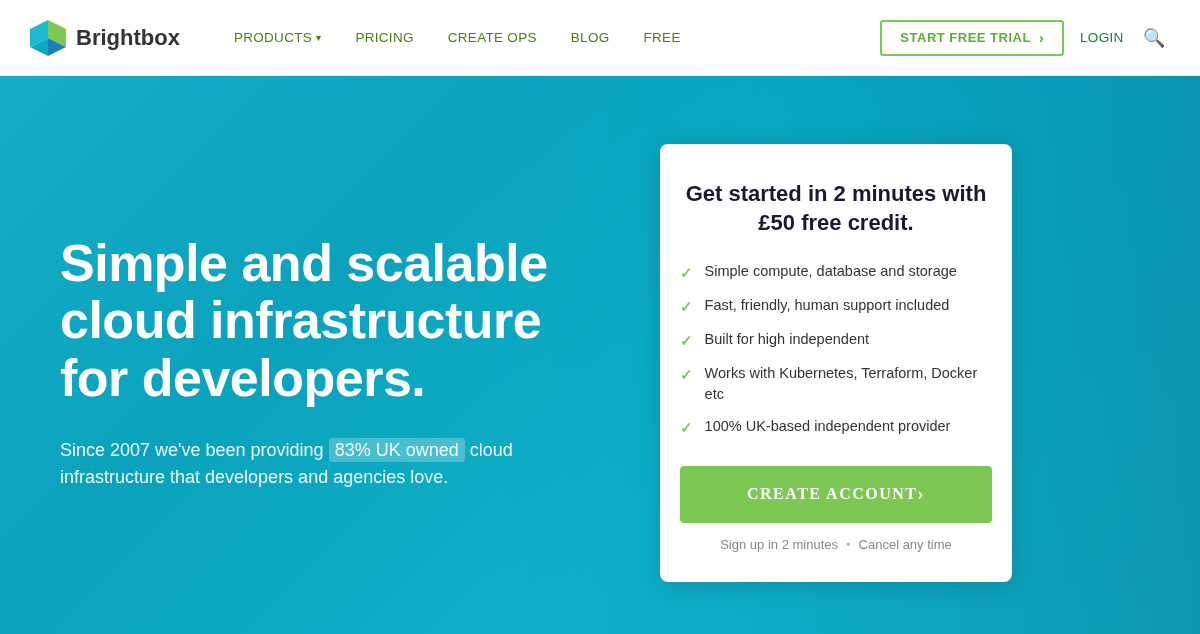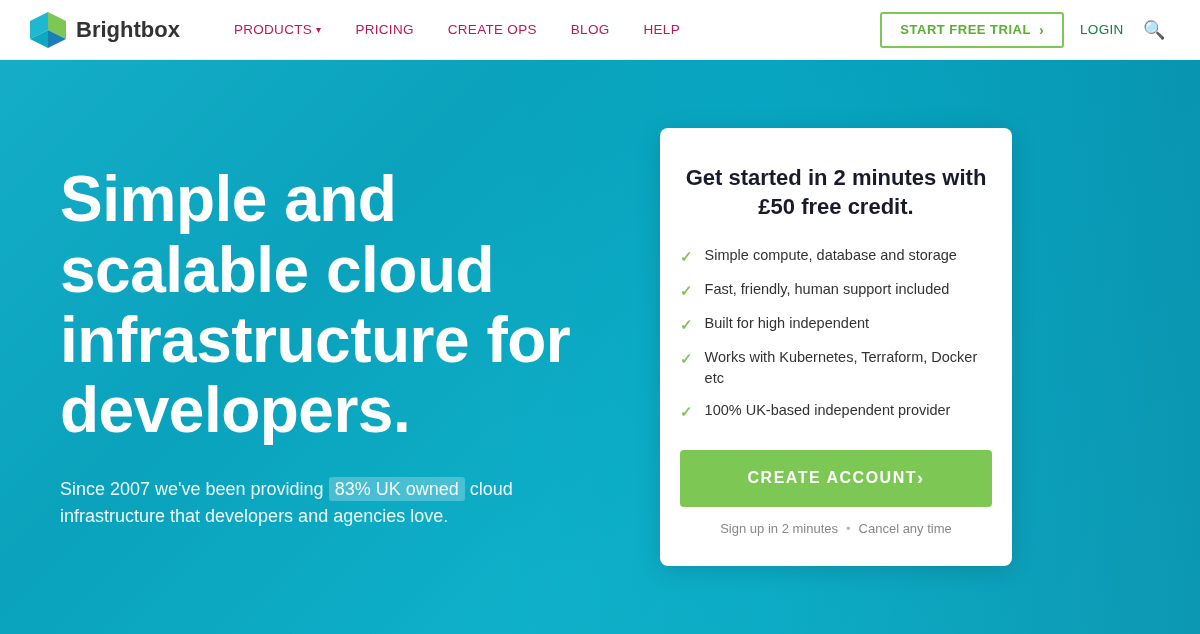--- a/index.html
+++ b/index.html
@@ -1,21 +1,21 @@
 <!DOCTYPE html>
 <html><head>
   <meta charset="utf-8">
   <style>
     * { margin: 0; padding: 0; box-sizing: border-box; }
     body { font-family: -apple-system, BlinkMacSystemFont, 'Segoe UI', Arial, sans-serif; width: 1200px; height: 634px; overflow: hidden; }
 
     
     .header {
       background: #fff;
-      height: 60px;
+      height: 76px;
       display: flex;
       align-items: center;
       padding: 0 30px;
       border-bottom: 1px solid #eee;
       position: relative;
       z-index: 10;
     }
     .logo-area {
       display: flex;
       align-items: center;
@@ -32,21 +32,21 @@
       color: #333;
     }
     .nav {
       display: flex;
       align-items: center;
       gap: 6px;
       flex: 1;
     }
     .nav-item {
       font-size: 13.5px;
-      color: #be185d;
+      color: #4d7c0f;
       text-decoration: none;
       padding: 8px 14px;
       cursor: pointer;
       letter-spacing: 0.3px;
     }
     .nav-item-products {
       display: flex;
       align-items: center;
       gap: 4px;
     }
@@ -121,21 +121,21 @@
       width: 100%;
       padding: 0 60px;
       gap: 40px;
     }
 
     .hero-left {
       flex: 1;
       max-width: 560px;
     }
     .hero-headline {
-      font-size: 64px;
+      font-size: 52px;
       font-weight: 700;
       color: #fff;
       line-height: 1.1;
       margin-bottom: 30px;
       letter-spacing: -0.5px;
     }
     .hero-subtext {
       font-size: 18px;
       color: rgba(255,255,255,0.92);
       line-height: 1.5;
@@ -192,20 +192,21 @@
       font-size: 16px;
       font-weight: 700;
       letter-spacing: 1.5px;
       cursor: pointer;
       border-radius: 4px;
       display: flex;
       align-items: center;
       justify-content: center;
       text-transform: uppercase;
       margin-bottom: 14px;
+      font-family: Liberation Serif, serif;
     }
     .btn-create-account .arrow {
       font-size: 18px;
       font-weight: 700;
     }
     .card-footer-text {
       text-align: center;
       font-size: 13px;
       color: #888;
       display: flex;
@@ -232,21 +233,21 @@
   </div>
 
   <nav class="nav">
     <a class="nav-item nav-item-products">
       <span>PRODUCTS</span>
       <span style="font-size:10px;">▾</span>
     </a>
     <a class="nav-item">PRICING</a>
     <a class="nav-item">CREATE OPS</a>
     <a class="nav-item">BLOG</a>
-    <a class="nav-item">HELP</a>
+    <a class="nav-item">FREE</a>
   </nav>
 
   <div class="header-right">
     <button class="btn-trial">
       <span>START FREE TRIAL</span>
       <span class="chevron">›</span>
     </button>
     <span class="login-link">LOGIN</span>
     <button class="search-icon-btn">
       <span>🔍</span>

